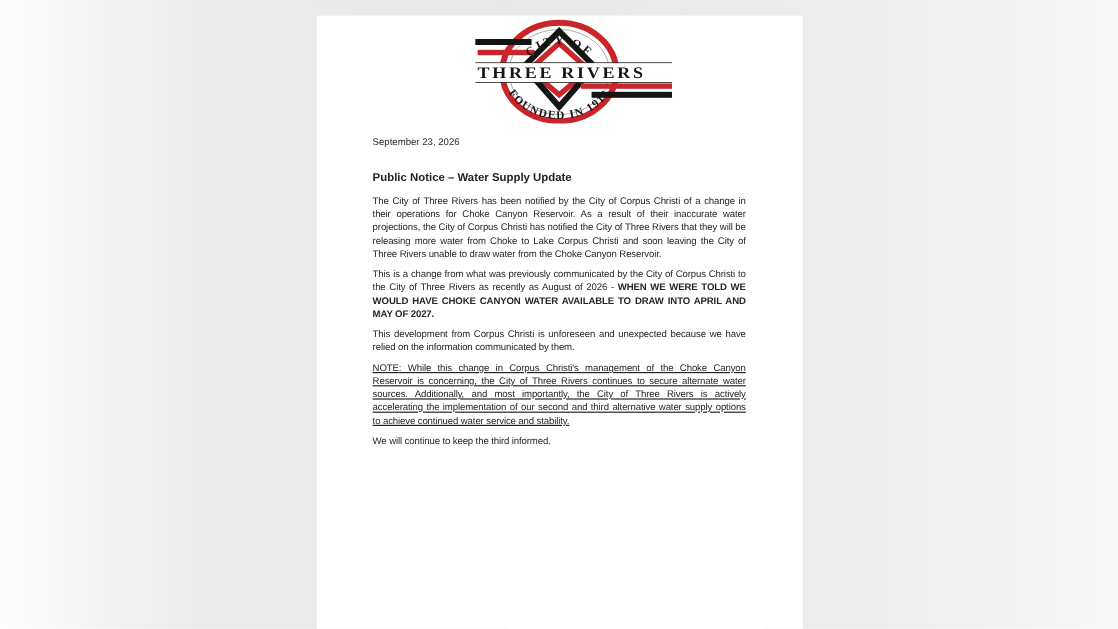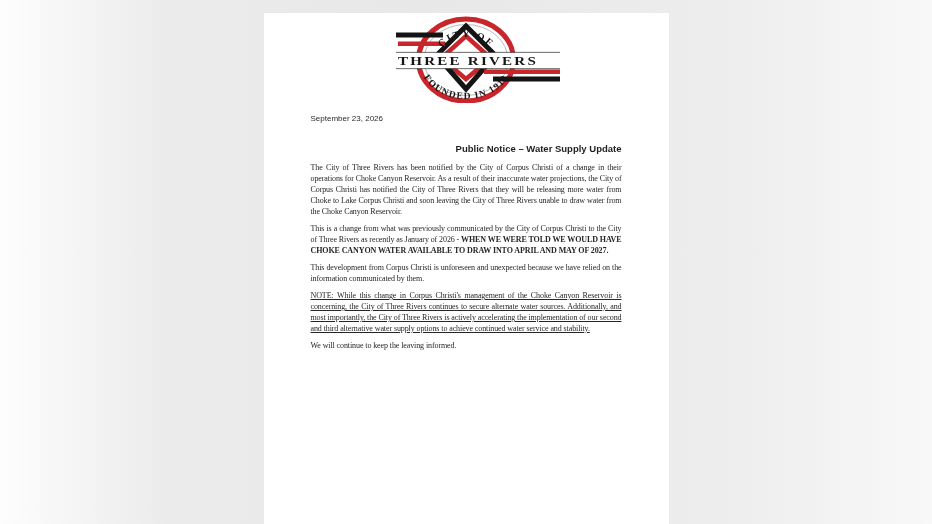--- a/index.html
+++ b/index.html
@@ -36,31 +36,30 @@
     margin-top:10px;
     font-size:8px;
     line-height:11px;
     color:#2a2a2a;
   }
   .notice-title{
     margin-top:19px;
     font-size:9.5px;
     line-height:12px;
     font-weight:700;
-    text-align:right;
+    text-align:left;
     color:#1f1f1f;
   }
   .para{
     margin-top:6px;
     font-size:8px;
     line-height:11px;
     letter-spacing:-0.1px;
     text-align:justify;
     color:#262626;
-    font-family:Liberation Serif, serif;
   }
   .para.first{margin-top:7px;}
   .para.last{text-align:left;}
   .bold-run{font-weight:700;}
   .underlined{text-decoration:underline;}
 </style>
 </head>
 <body>
 
 <div class="doc-page">
@@ -100,22 +99,22 @@
       </text>
     </svg>
   </div>
 
   <p class="date-line">September 23, 2026</p>
 
   <h1 class="notice-title">Public Notice – Water Supply Update</h1>
 
   <p class="para first">The City of Three Rivers has been notified by the City of Corpus Christi of a change in their operations for Choke Canyon Reservoir. As a result of their inaccurate water projections, the City of Corpus Christi has notified the City of Three Rivers that they will be releasing more water from Choke to Lake Corpus Christi and soon leaving the City of Three Rivers unable to draw water from the Choke Canyon Reservoir.</p>
 
-  <p class="para"><span>This is a change from what was previously communicated by the City of Corpus Christi to the City of Three Rivers as recently as January of 2026 - </span><span class="bold-run">WHEN WE WERE TOLD WE WOULD HAVE CHOKE CANYON WATER AVAILABLE TO DRAW INTO APRIL AND MAY OF 2027.</span></p>
+  <p class="para"><span>This is a change from what was previously communicated by the City of Corpus Christi to the City of Three Rivers as recently as August of 2026 - </span><span class="bold-run">WHEN WE WERE TOLD WE WOULD HAVE CHOKE CANYON WATER AVAILABLE TO DRAW INTO APRIL AND MAY OF 2027.</span></p>
 
   <p class="para">This development from Corpus Christi is unforeseen and unexpected because we have relied on the information communicated by them.</p>
 
   <p class="para underlined">NOTE: While this change in Corpus Christi's management of the Choke Canyon Reservoir is concerning, the City of Three Rivers continues to secure alternate water sources. Additionally, and most importantly, the City of Three Rivers is actively accelerating the implementation of our second and third alternative water supply options to achieve continued water service and stability.</p>
 
 
-  <p class="para last">We will continue to keep the leaving informed.</p>
+  <p class="para last">We will continue to keep the third informed.</p>
 
 </div>
 
 </body></html>

